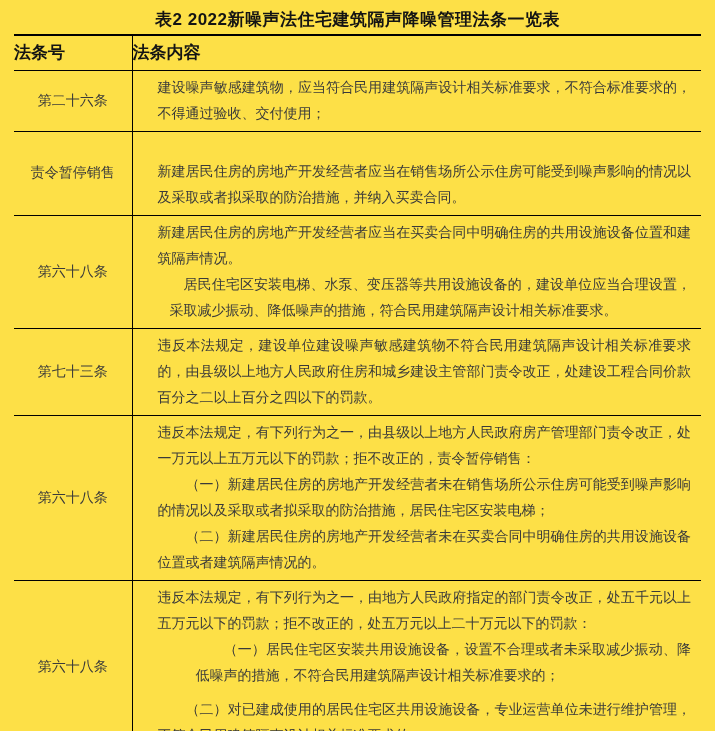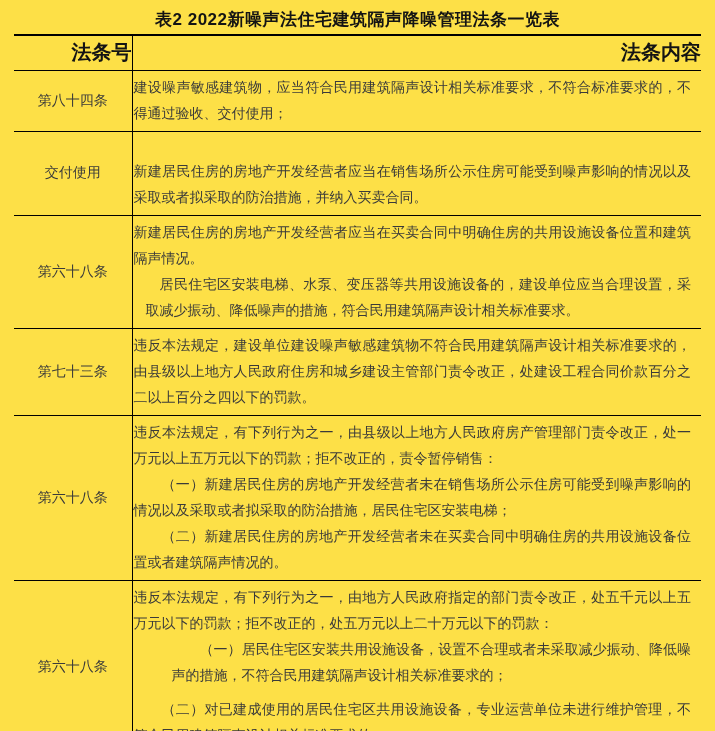--- a/index.html
+++ b/index.html
@@ -31,37 +31,37 @@
     table-layout: fixed;
   }
   table.law-table tr {
     border-bottom: 1.5px solid #000000;
   }
   th.article-col { width: 118px; }
   th.content-col { width: 569px; }
   th {
     font-family: "Liberation Sans", sans-serif;
     font-weight: bold;
-    font-size: 20px;
+    font-size: 17px;
     color: #141414;
-    text-align: right;
+    text-align: left;
     height: 35px;
     padding: 0;
   }
   td.article-cell {
     width: 118px;
     text-align: center;
     vertical-align: middle;
     font-size: 14px;
     color: #3a3a3a;
     padding: 0 4px;
   }
   td.content-cell {
     border-left: 1.5px solid #000000;
-    padding: 4px 10px 4px 1px;
+    padding: 4px 10px 4px 25px;
     font-size: 14px;
     color: #3a3a3a;
     vertical-align: middle;
     text-align: justify;
   }
   th.content-col { border-left: 1.5px solid #000000; }
   td.content-cell p {
     margin: 0;
     line-height: 26px;
   }
@@ -74,27 +74,27 @@
 
   <table class="law-table">
     <thead>
       <tr>
         <th class="article-col">法条号</th>
         <th class="content-col">法条内容</th>
       </tr>
     </thead>
     <tbody>
         <tr>
-          <td class="article-cell">第八十四条</td>
+          <td class="article-cell">第二十六条</td>
           <td class="content-cell">
             <p style="text-indent: 0em;">建设噪声敏感建筑物，应当符合民用建筑隔声设计相关标准要求，不符合标准要求的，不得通过验收、交付使用；</p>
           </td>
         </tr>
         <tr>
-          <td class="article-cell">交付使用</td>
+          <td class="article-cell">责令暂停销售</td>
           <td class="content-cell">
             <p style="text-indent: 0em; margin-top: 23px;">新建居民住房的房地产开发经营者应当在销售场所公示住房可能受到噪声影响的情况以及采取或者拟采取的防治措施，并纳入买卖合同。</p>
           </td>
         </tr>
         <tr>
           <td class="article-cell">第六十八条</td>
           <td class="content-cell">
             <p style="text-indent: 0em;">新建居民住房的房地产开发经营者应当在买卖合同中明确住房的共用设施设备位置和建筑隔声情况。</p>
             <p style="text-indent: 1em; margin-left: 12px;">居民住宅区安装电梯、水泵、变压器等共用设施设备的，建设单位应当合理设置，采取减少振动、降低噪声的措施，符合民用建筑隔声设计相关标准要求。</p>
           </td>

